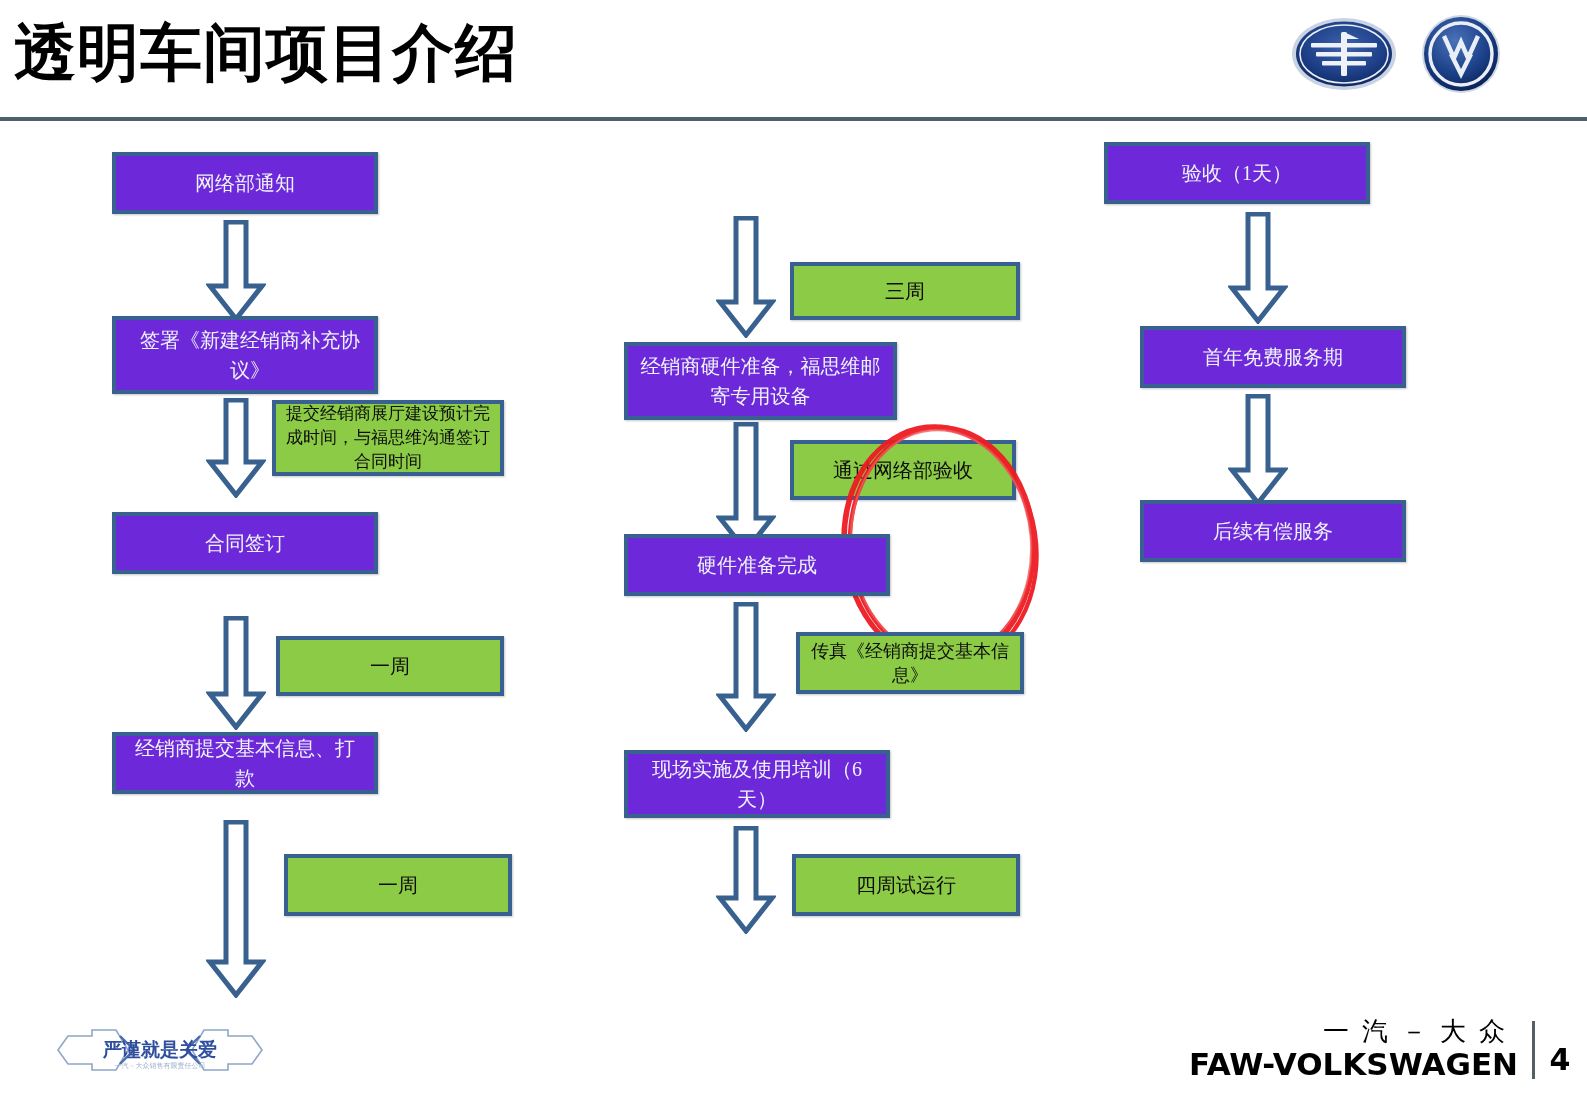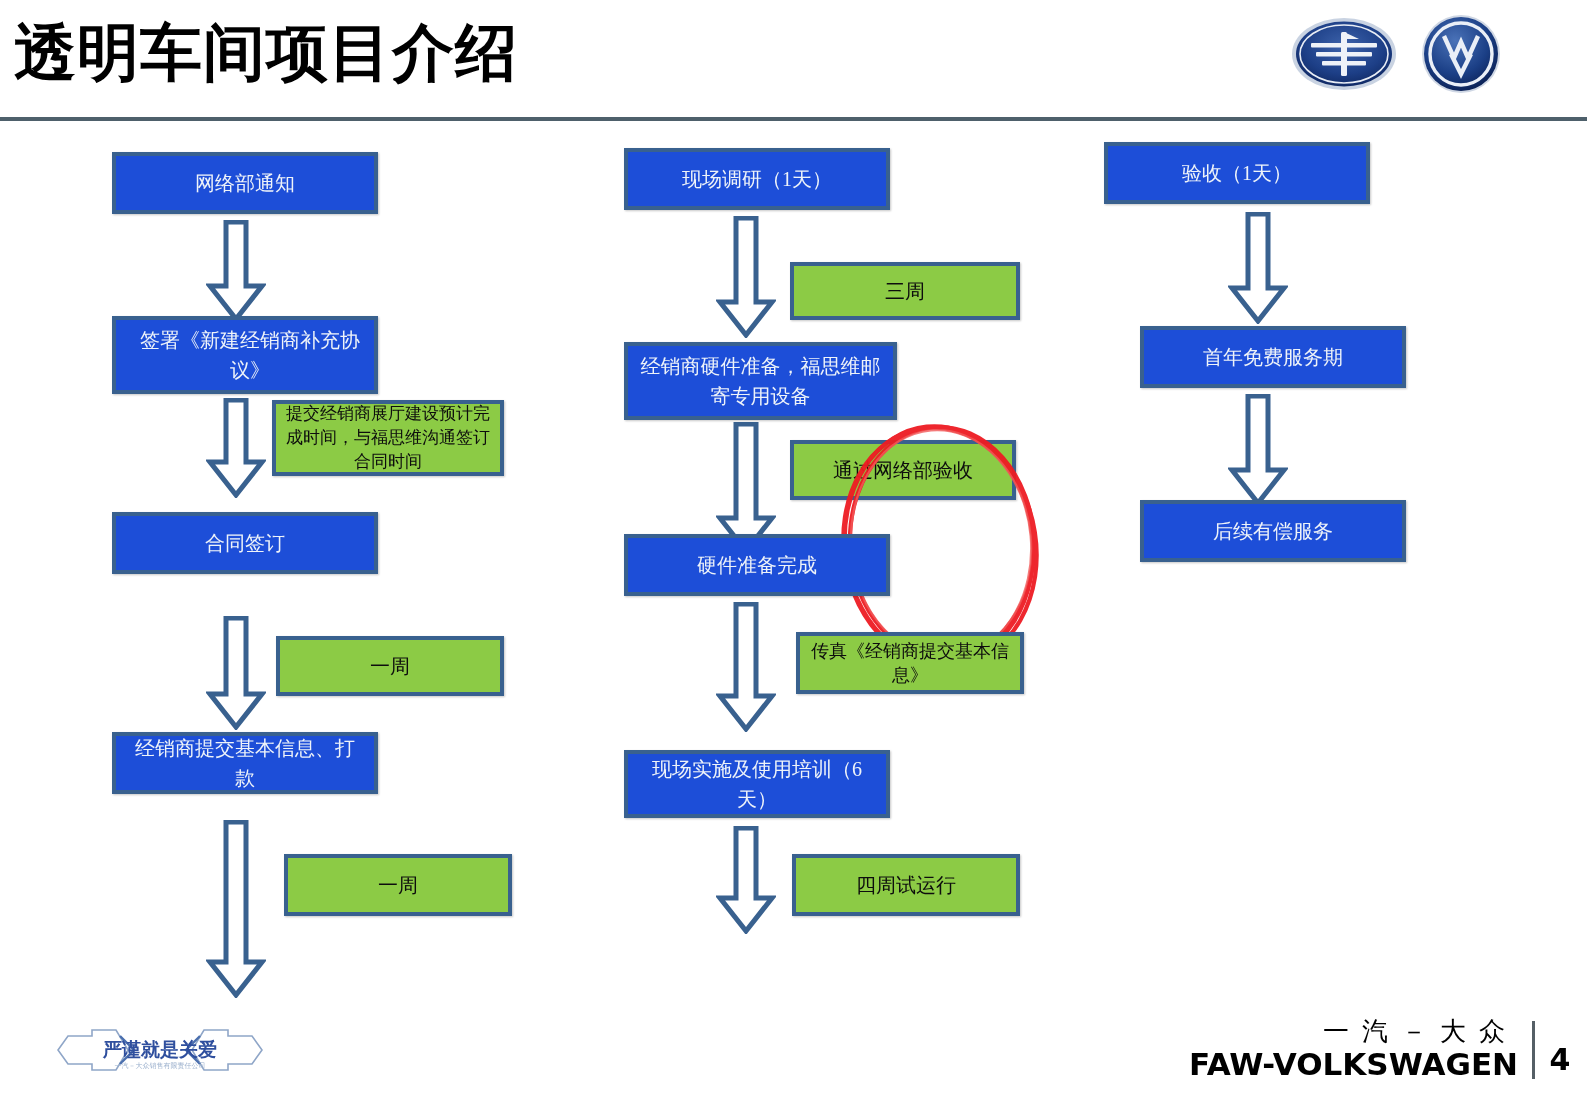--- a/index.html
+++ b/index.html
@@ -64,21 +64,21 @@
     display: flex;
     align-items: center;
     justify-content: center;
     text-align: center;
     font-size: 20px;
     line-height: 30px;
     padding: 2px 10px;
     box-shadow: 1px 1px 2px rgba(0,0,0,0.22);
   }
   .node.blue {
-    background: #1d4ed8;
+    background: #6d28d9;
     color: #eef3f9;
   }
   .node.green {
     background: #8ccb45;
     color: #0d0d0d;
   }
   .node .node-text { display: block; width: 100%; }
 
   
   .arrow {
@@ -246,23 +246,20 @@
   <div class="arrow" style="left:206px; top:700px;">
     <svg width="60" height="178" viewBox="0 0 60 178">
       <polygon points="20,2 40,2 40,142 56,142 30,175 4,142 20,142" fill="#ffffff" stroke="#39618f" stroke-width="5" stroke-linejoin="miter"></polygon>
     </svg>
   </div>
 
   <div class="node green" style="left:284px; top:734px; width:228px; height:62px;">
     <span class="node-text">一周</span>
   </div>
 
-  <div class="node blue" style="left:624px; top:28px; width:266px; height:62px;">
-    <span class="node-text">现场调研（1天）</span>
-  </div>
 
   <div class="arrow" style="left:716px; top:96px;">
     <svg width="60" height="122" viewBox="0 0 60 122">
       <polygon points="20,2 40,2 40,86 56,86 30,119 4,86 20,86" fill="#ffffff" stroke="#39618f" stroke-width="5" stroke-linejoin="miter"></polygon>
     </svg>
   </div>
 
   <div class="node green" style="left:790px; top:142px; width:230px; height:58px;">
     <span class="node-text">三周</span>
   </div>

